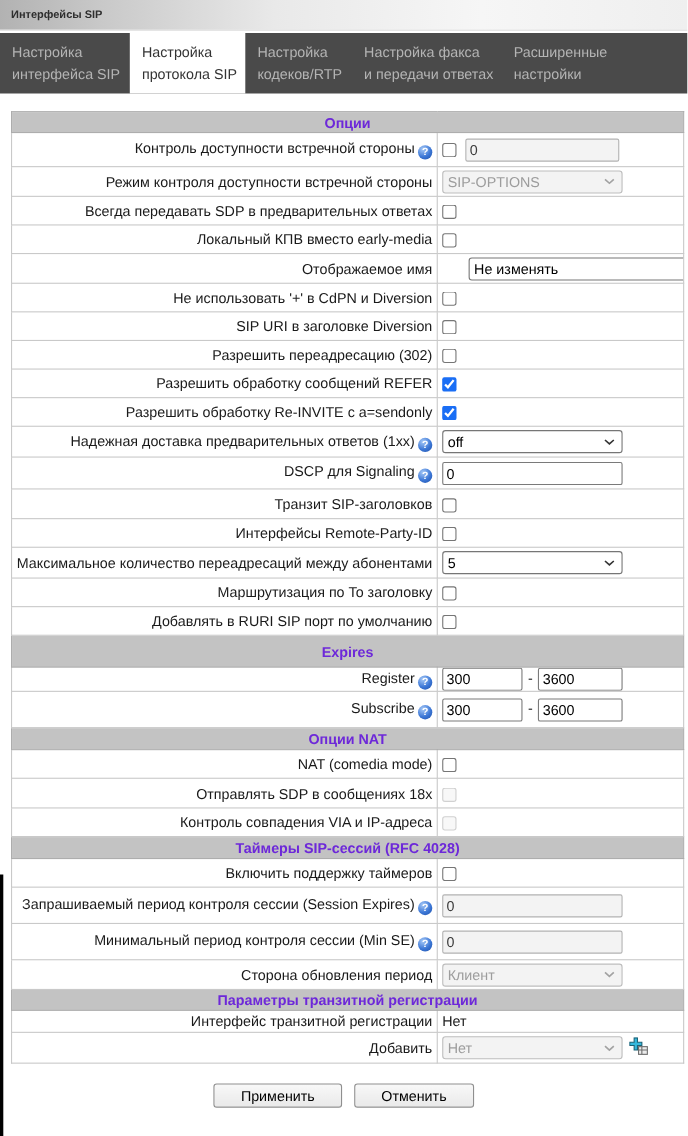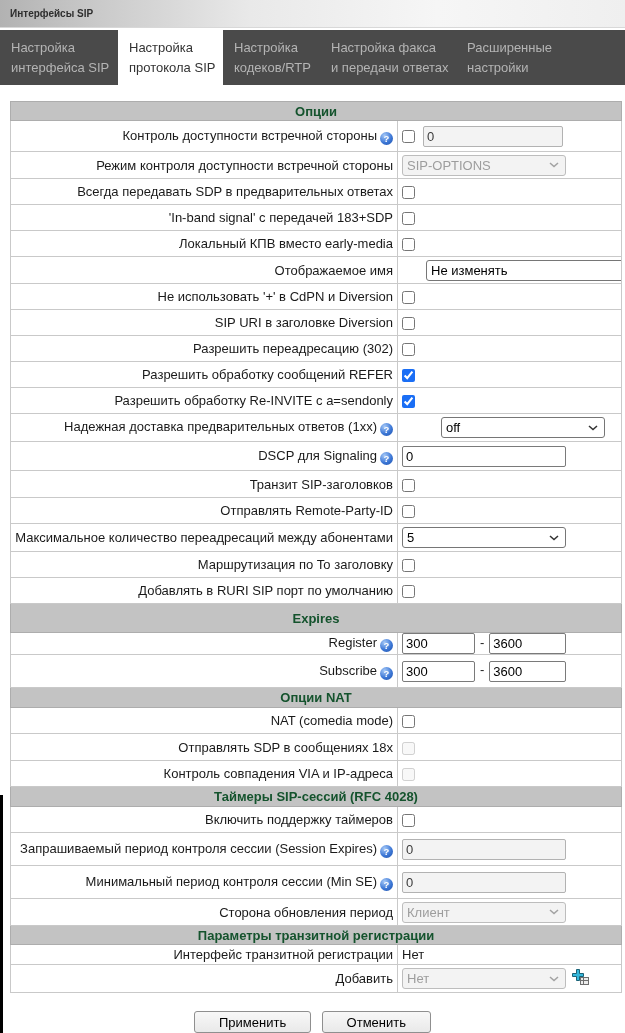--- a/index.html
+++ b/index.html
@@ -29,21 +29,21 @@
   
   table.settings{
     border-collapse:collapse; table-layout:fixed;
     margin:16px 0 0 10px; width:612px;
     font-size:13px; color:#1a1a1a;
     border:1px solid #959595;
   }
   table.settings td{ border:1px solid #c9c9c9; padding:0 4px; overflow:hidden; }
   tr.section td{
     background:#c3c3c3; border-color:#adadad;
-    text-align:center; font-weight:bold; color:#14532d;
+    text-align:center; font-weight:bold; color:#6d28d9;
   }
   td.lbl{ text-align:right; white-space:nowrap; }
   td.ctl{ text-align:left; }
   
   .help{
     display:inline-block; width:13px; height:13px; border-radius:50%;
     background:radial-gradient(circle at 35% 28%, #a6c9f7 0%, #3c77d6 55%, #1d4fa8 100%);
     color:#fff; font-size:9.5px; font-weight:bold; text-align:center;
     line-height:13px; margin-left:3px; vertical-align:-2px; cursor:pointer;
   }
@@ -128,24 +128,20 @@
             <svg class="chev" width="10" height="6" viewBox="0 0 10 6">
               <path d="M1 1l4 3.6L9 1" fill="none" stroke="#a2a2a2" stroke-width="1.5"></path>
             </svg>
           </span></td>
       </tr>
       <tr style="height: 26px;">
         <td class="lbl"><span>Всегда передавать SDP в предварительных ответах</span></td>
         <td class="ctl"><input class="cb" type="checkbox" style=""></td>
       </tr>
       <tr style="height: 26px;">
-        <td class="lbl"><span>'In-band signal' с передачей 183+SDP</span></td>
-        <td class="ctl"><input class="cb" type="checkbox" style=""></td>
-      </tr>
-      <tr style="height: 26px;">
         <td class="lbl"><span>Локальный КПВ вместо early-media</span></td>
         <td class="ctl"><input class="cb" type="checkbox" style=""></td>
       </tr>
       <tr style="height: 27px;">
         <td class="lbl"><span>Отображаемое имя</span></td>
         <td class="ctl"><span class="select" style="width: 220px; margin-left: 24px;">
             <span class="sel-text">Не изменять</span>
             <svg class="chev" width="10" height="6" viewBox="0 0 10 6">
               <path d="M1 1l4 3.6L9 1" fill="none" stroke="#333" stroke-width="1.5"></path>
             </svg>
@@ -166,37 +162,37 @@
       <tr style="height: 26px;">
         <td class="lbl"><span>Разрешить обработку сообщений REFER</span></td>
         <td class="ctl"><input class="cb" type="checkbox" checked="" style=""></td>
       </tr>
       <tr style="height: 26px;">
         <td class="lbl"><span>Разрешить обработку Re-INVITE с a=sendonly</span></td>
         <td class="ctl"><input class="cb" type="checkbox" checked="" style=""></td>
       </tr>
       <tr style="height: 28px;">
         <td class="lbl"><span>Надежная доставка предварительных ответов (1xx)</span><span class="help">?</span></td>
-        <td class="ctl"><span class="select" style="width: 164px; margin-left: 39px;">
+        <td class="ctl"><span class="select" style="width: 164px;">
             <span class="sel-text">off</span>
             <svg class="chev" width="10" height="6" viewBox="0 0 10 6">
               <path d="M1 1l4 3.6L9 1" fill="none" stroke="#333" stroke-width="1.5"></path>
             </svg>
           </span></td>
       </tr>
       <tr style="height: 29px; margin-top: 41px;">
         <td class="lbl"><span>DSCP для Signaling</span><span class="help">?</span></td>
         <td class="ctl"><input class="txt" type="text" value="0" style="width: 164px;"></td>
       </tr>
       <tr style="height: 27px;">
         <td class="lbl"><span>Транзит SIP-заголовков</span></td>
         <td class="ctl"><input class="cb" type="checkbox" style=""></td>
       </tr>
       <tr style="height: 26px;">
-        <td class="lbl"><span>Отправлять Remote-Party-ID</span></td>
+        <td class="lbl"><span>Интерфейсы Remote-Party-ID</span></td>
         <td class="ctl"><input class="cb" type="checkbox" style=""></td>
       </tr>
       <tr style="height: 28px;">
         <td class="lbl"><span>Максимальное количество переадресаций между абонентами</span></td>
         <td class="ctl"><span class="select" style="width: 164px;">
             <span class="sel-text">5</span>
             <svg class="chev" width="10" height="6" viewBox="0 0 10 6">
               <path d="M1 1l4 3.6L9 1" fill="none" stroke="#333" stroke-width="1.5"></path>
             </svg>
           </span></td>

